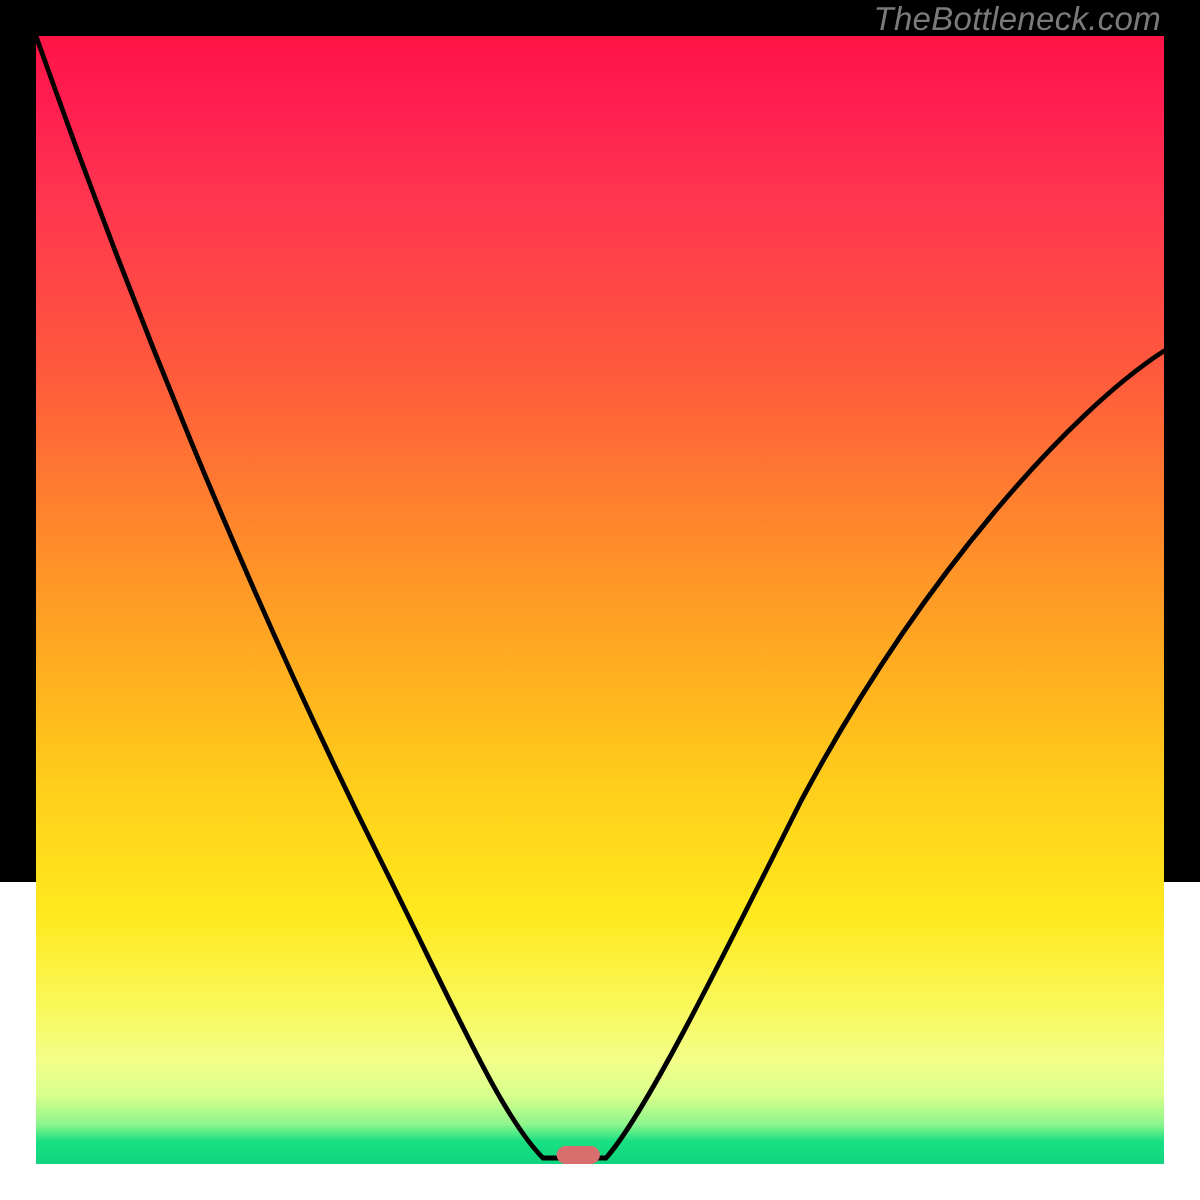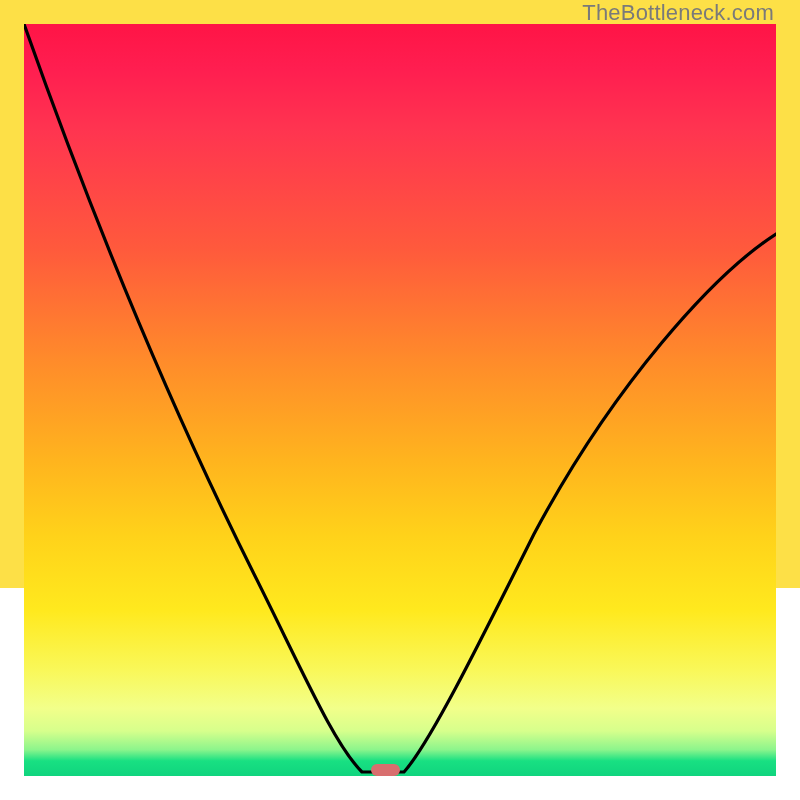--- a/index.html
+++ b/index.html
@@ -7,22 +7,23 @@
     padding: 0;
     width: 800px;
     height: 800px;
     overflow: hidden;
     font-family: Arial, Helvetica, sans-serif;
   }
   .frame {
     position: relative;
     width: 800px;
     height: 588px;
-    background: #fde047;
+    background: #000000;
     box-sizing: border-box;
+    font-style: italic;
   }
   .plot-area {
     position: absolute;
     left: 24px;
     top: 24px;
     width: 752px;
     height: 752px;
     overflow: hidden;
   }
   .gradient {

